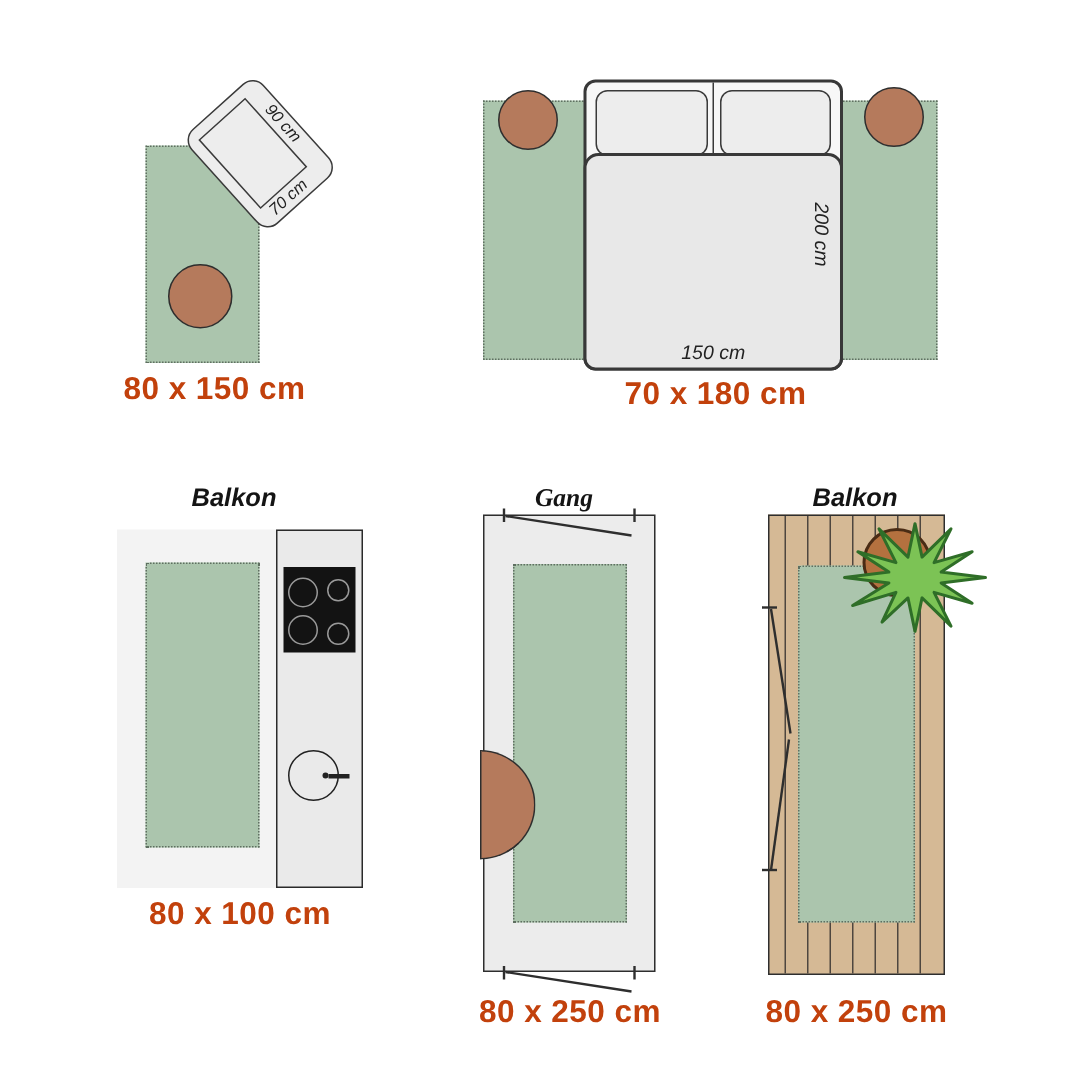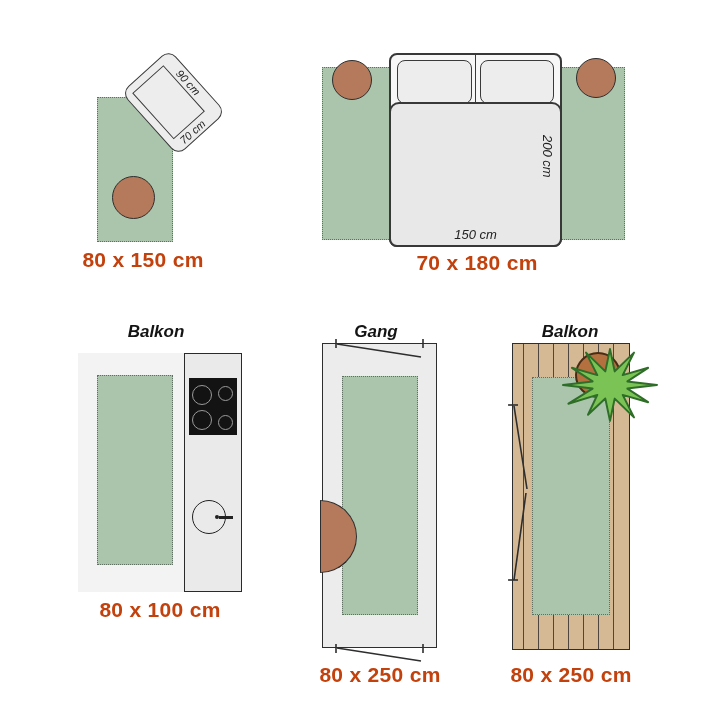--- a/index.html
+++ b/index.html
@@ -132,21 +132,21 @@
       <div class="burner" style="left:28.5px;top:7.5px;width:15px;height:15px;"></div>
       <div class="burner" style="left:3px;top:32px;width:20px;height:20px;"></div>
       <div class="burner" style="left:28.5px;top:36.5px;width:15px;height:15px;"></div>
     </div>
     <div class="sink"></div>
     <div class="sink-dot"></div>
     <div class="faucet"></div>
   </div>
   <div class="caption" style="left:75px;top:599px;">80 x 100 cm</div>
 
-  <div class="title" style="left:296px;top:323px;">Gang</div>
+  <div class="title" style="left:296px;top:323px;font-family:Liberation Serif, serif;">Gang</div>
   <div class="hall"></div>
   <div class="rug" style="left:342px;top:376px;width:76px;height:239px;"></div>
   <div class="pouf-half"></div>
   <svg style="left:325px;top:335px;" width="112" height="30" viewBox="0 0 112 30">
     <line x1="11" y1="4" x2="11" y2="13" stroke="#2e2e2e" stroke-width="1.6"></line>
     <line x1="98" y1="4" x2="98" y2="13" stroke="#2e2e2e" stroke-width="1.6"></line>
     <line x1="12" y1="9" x2="96" y2="22" stroke="#2e2e2e" stroke-width="1.6"></line>
   </svg>
   <svg style="left:325px;top:640px;" width="112" height="26" viewBox="0 0 112 26">
     <line x1="11" y1="4" x2="11" y2="13" stroke="#2e2e2e" stroke-width="1.6"></line>

